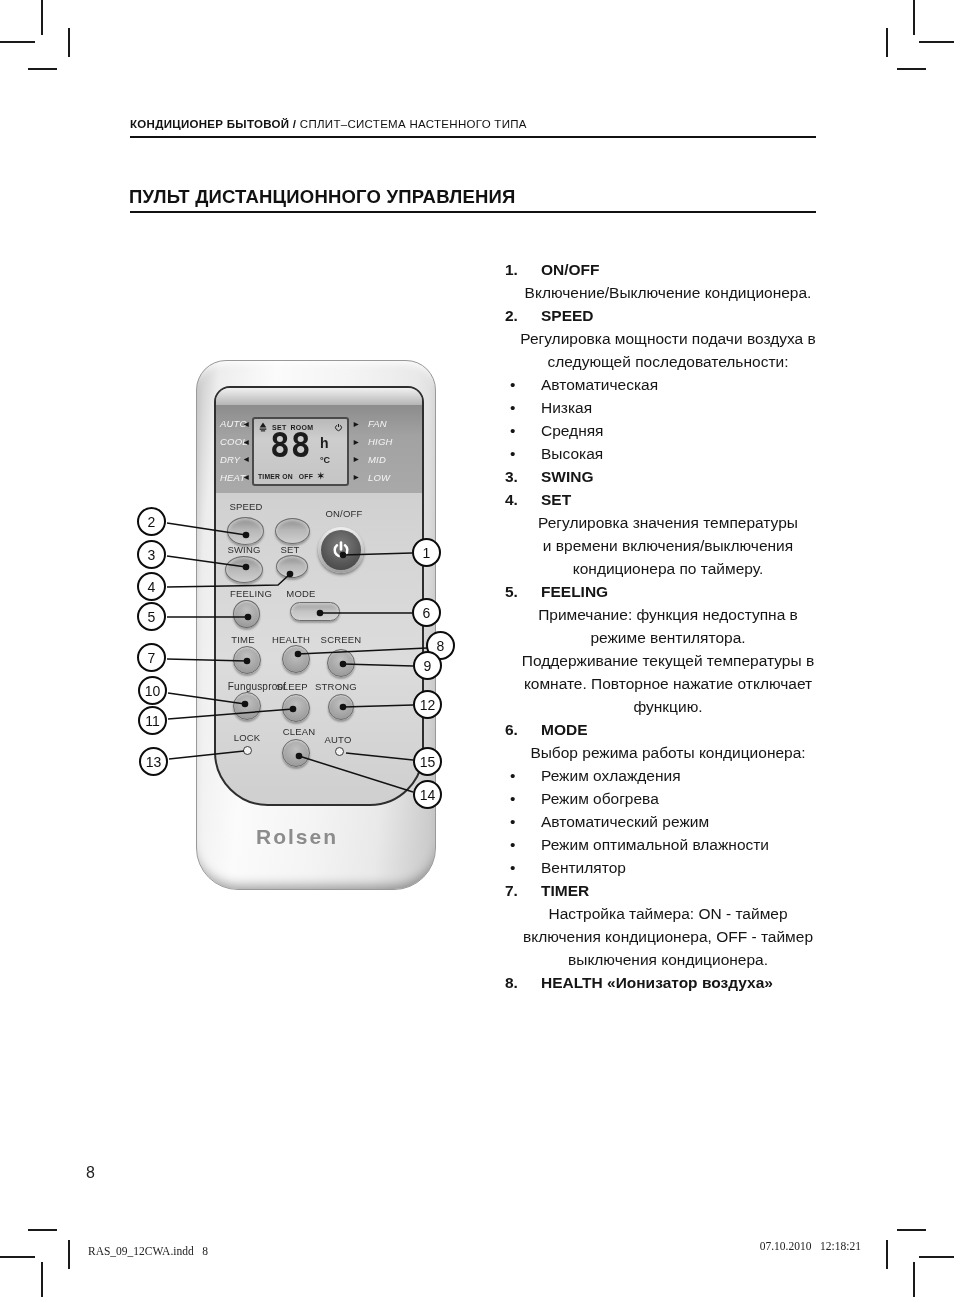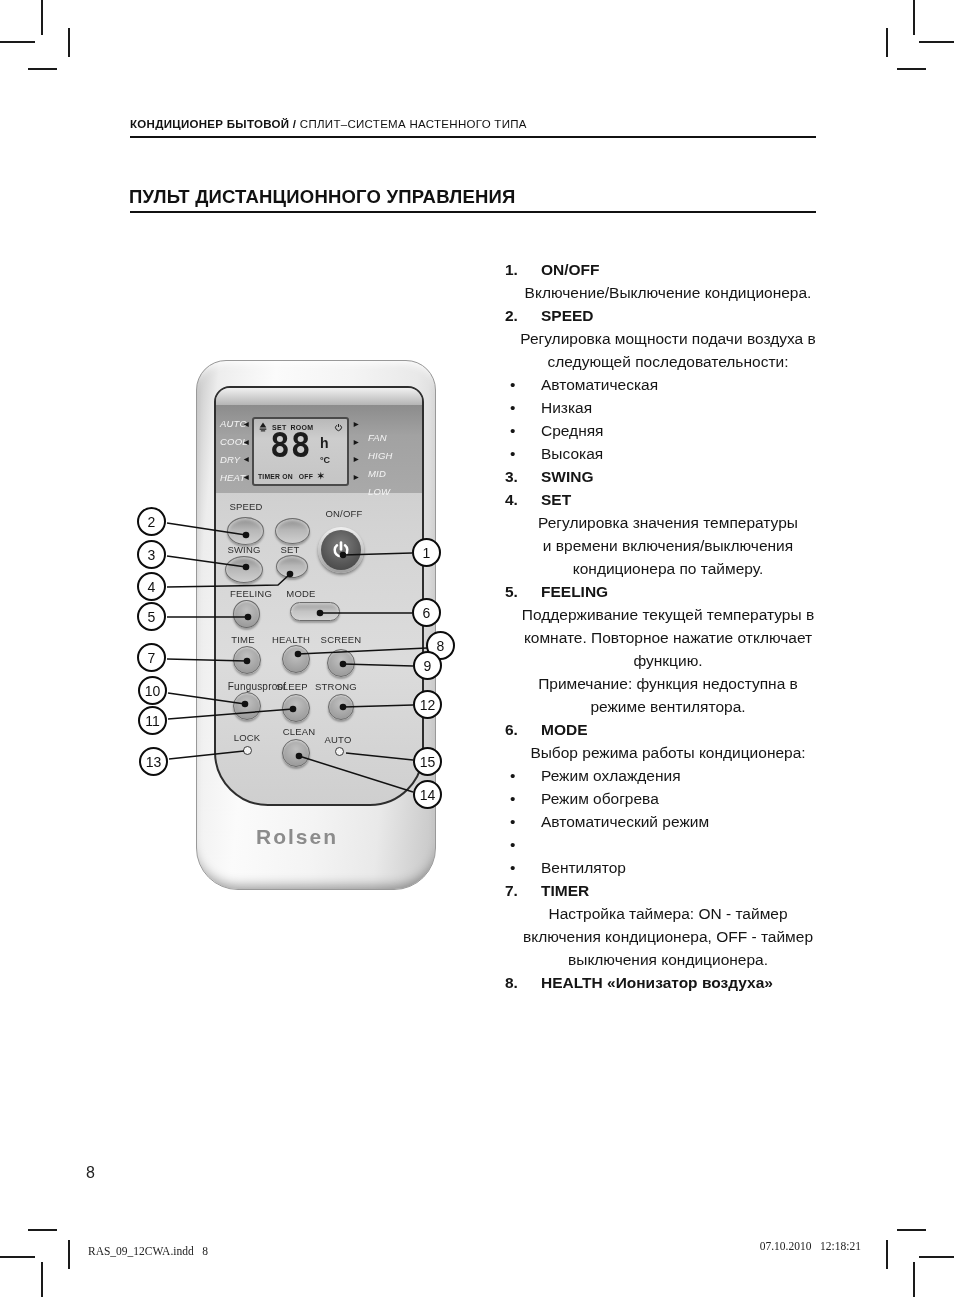--- a/index.html
+++ b/index.html
@@ -154,21 +154,21 @@
             <span class="lcd-star seg">✶</span>
           </div>
         </div>
 
         <div class="lcd-col" style="left:136px;top:15px;height:62px;">
           <span class="lcd-arrow">►</span>
           <span class="lcd-arrow">►</span>
           <span class="lcd-arrow">►</span>
           <span class="lcd-arrow">►</span>
         </div>
-        <div class="lcd-col" style="left:152px;top:28px;height:64px;">
+        <div class="lcd-col" style="left:152px;top:14px;height:64px;">
           <span class="lcd-label">FAN</span>
           <span class="lcd-label">HIGH</span>
           <span class="lcd-label">MID</span>
           <span class="lcd-label">LOW</span>
         </div>
       </div>
 
       <div class="btn-label" style="left:5px;top:113px;width:50px">SPEED</div>
       <div class="btn-oval" style="left:11px;top:129px;width:37px;height:28px"></div>
       <div class="btn-oval" style="left:59px;top:130px;width:35px;height:26px"></div>
@@ -311,25 +311,25 @@
         </div>
         <p class="para">Регулировка значения температуры
 и времени включения/выключения
 кондиционера по таймеру.</p>
       </div>
       <div class="item">
         <div class="head">
           <span class="num">5.</span>
           <span class="lbl">FEELING</span>
         </div>
+        <p class="para">Примечание: функция недоступна в
+режиме вентилятора.</p>
         <p class="para">Поддерживание текущей температуры в
 комнате. Повторное нажатие отключает
 функцию.</p>
-        <p class="para">Примечание: функция недоступна в
-режиме вентилятора.</p>
       </div>
       <div class="item">
         <div class="head">
           <span class="num">6.</span>
           <span class="lbl">MODE</span>
         </div>
         <p class="para">Выбор режима работы кондиционера:</p>
         <div class="bullet">
           <span class="bdot">•</span>
           <span class="btxt">Режим охлаждения</span>
@@ -337,20 +337,21 @@
         <div class="bullet">
           <span class="bdot">•</span>
           <span class="btxt">Режим обогрева</span>
         </div>
         <div class="bullet">
           <span class="bdot">•</span>
           <span class="btxt">Автоматический режим</span>
         </div>
         <div class="bullet">
           <span class="bdot">•</span>
+          <span class="btxt">Режим оптимальной влажности</span>
         </div>
         <div class="bullet">
           <span class="bdot">•</span>
           <span class="btxt">Вентилятор</span>
         </div>
       </div>
       <div class="item">
         <div class="head">
           <span class="num">7.</span>
           <span class="lbl">TIMER</span>

